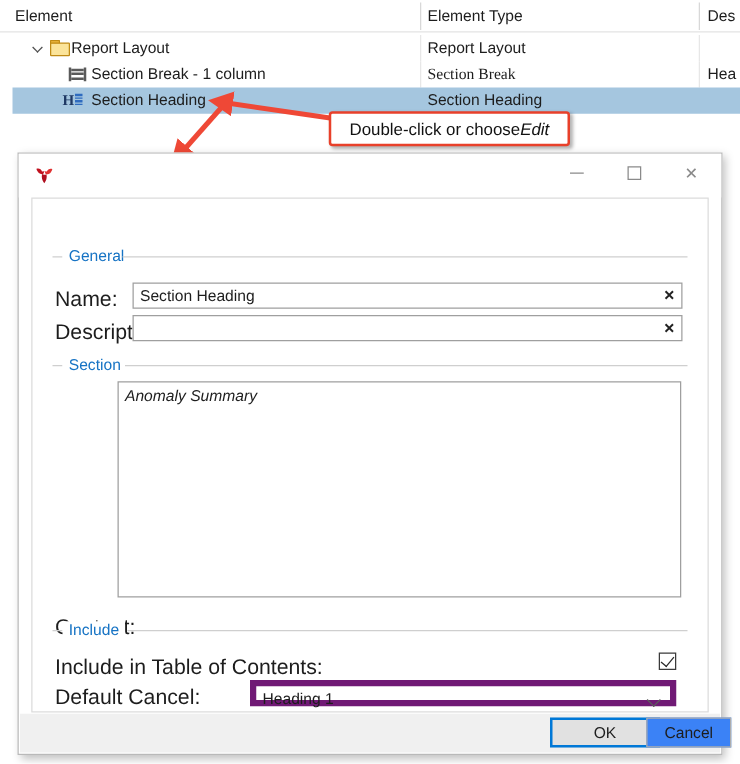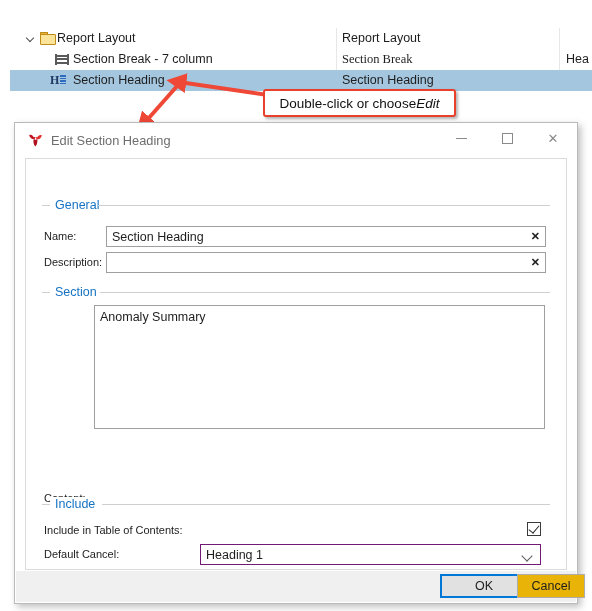--- a/index.html
+++ b/index.html
@@ -222,21 +222,21 @@
     background: #cfcfcf;
   }
   .group-line-left {
     position: absolute;
     width: 8px; height: 1px;
     background: #cfcfcf;
   }
 
   .field-label {
     position: absolute;
-    font-size: 11px;
+    font-size: 17px;
     color: #1d1d1d;
     white-space: nowrap;
   }
 
   .textbox {
     position: absolute;
     box-sizing: border-box;
     background: #ffffff;
     border: 1px solid #9f9f9f;
   }
@@ -283,21 +283,21 @@
     width: 5px; height: 9px;
     border-right: 1.6px solid #2a2a2a;
     border-bottom: 1.6px solid #2a2a2a;
     transform: rotate(40deg);
   }
 
   .combo {
     position: absolute;
     box-sizing: border-box;
     background: #ffffff;
-    border: 1px solid #701a75;
+    border: 5px solid #701a75;
   }
   .combo .val {
     position: absolute;
     left: 5px; top: 3px;
     font-size: 12.5px;
     color: #1d1d1d;
     white-space: nowrap;
   }
   .combo .chev {
     position: absolute;
@@ -311,39 +311,47 @@
   .dlg-footer {
     position: absolute;
     left: 1px; top: 448px;
     width: 560px; height: 31px;
     background: #f0f0f0;
   }
   .btn {
     position: absolute;
     box-sizing: border-box;
     height: 24px;
-    background: #eab308;
+    background: #3b82f6;
     border: 1px solid #adadad;
     font-size: 12.5px;
     color: #1d1d1d;
     display: flex; align-items: center; justify-content: center;
     cursor: default;
   }
   .btn.default {
     border: 2px solid #0078d7;
     background: #e1e1e1;
   }
 </style>
 </head>
 <body>
 
 <div id="root">
 
   <div class="grid">
 
+    <div class="grid-header">
+      <div class="col-label" style="left:12px;">Element</div>
+      <div class="col-sep" style="left:336px;"></div>
+      <div class="col-label" style="left:342px;">Element Type</div>
+      <div class="col-sep" style="left:559px;"></div>
+      <div class="col-label" style="left:566px;">Des</div>
+      <div class="hdr-underline"></div>
+    </div>
 
     <div class="grid-row" style="top:28px;">
       <div class="twisty" style="left:26px; top:5px;"></div>
       <div class="folder-icon" style="left:40px; top:4px;">
         <div class="tab"></div>
           <div class="body"></div>
       </div>
       <div class="cell" style="left:57px;">Report Layout</div>
       <div class="cell" style="left:342px;">Report Layout</div>
       <div class="row-sep" style="left:336px;"></div>
@@ -351,21 +359,21 @@
     </div>
 
     <div class="grid-row" style="top:49px;">
       <div class="sectionbreak-icon" style="left:55px; top:5px;">
         <i style="left:0;  top:0;   width:2px;  height:11px;"></i>
         <i style="left:12px;top:0;  width:2px;  height:11px;"></i>
         <i style="left:2px; top:1px;width:10px; height:1.5px;"></i>
         <i style="left:2px; top:4px;width:10px; height:1.5px;"></i>
         <i style="left:2px; top:8px;width:10px; height:1.5px;"></i>
       </div>
-      <div class="cell" style="left:73px;">Section Break - 7 column</div>
+      <div class="cell" style="left:73px;">Section Break - 1 column</div>
       <div class="cell" style="left:342px;font-family:Liberation Serif, serif;">Section Break</div>
       <div class="cell" style="left:566px;">Hea</div>
       <div class="row-sep" style="left:336px;"></div>
       <div class="row-sep" style="left:559px;"></div>
     </div>
 
     <div class="grid-row selected" style="top:70px; left:10px; width:582px;">
       <div class="heading-icon" style="left:40px; top:4px;">
         <span class="h">H</span>
         <span class="lines" style="position:absolute; left:10px; top:1px; width:6px; height:10px;">
@@ -400,21 +408,20 @@
   </div>
 
   <div class="dialog">
 
     <div class="titlebar">
       <svg class="title-icon" viewBox="0 0 17 16">
         <path d="M2.2,2.0 C4.2,1.2 6.0,2.4 6.6,4.2 L8.5,4.0 L7.6,6.2 C6.2,6.6 4.4,6.0 3.4,4.6 C2.6,3.6 2.2,2.8 2.2,2.0 Z" fill="#c1121f"></path>
         <path d="M14.8,2.2 C13.0,1.4 11.2,2.4 10.4,4.2 L8.6,4.0 L9.6,6.3 C11.0,6.7 12.8,6.1 13.7,4.7 C14.4,3.7 14.8,3.0 14.8,2.2 Z" fill="#e03131"></path>
         <path d="M6.7,6.2 C6.0,8.6 6.6,11.4 8.4,13.6 C10.0,11.6 10.8,9.0 10.2,6.3 C9.0,6.9 7.9,6.8 6.7,6.2 Z" fill="#b01020"></path>
       </svg>
-      <div class="title-text">Edit Section Heading</div>
 
       <div class="win-btn win-min">
         <div class="glyph">
             <span class="min-bar"></span>
           </div>
       </div>
       <div class="win-btn win-max">
         <div class="glyph">
             <span class="max-box"></span>
           </div>
@@ -440,21 +447,21 @@
       <div class="textbox" style="left:80px; top:93px; width:440px; height:21px;">
         <div class="val"></div>
         <div class="clear-x">✕</div>
       </div>
 
       <div class="group-line-left" style="left:16px; top:133px;"></div>
       <div class="group-label" style="left:24px; top:126px;">Section</div>
       <div class="group-dash" style="left:74px; top:133px; width:450px;"></div>
 
       <div class="field-label" style="left:18px; top:333px;">Content:</div>
-      <div class="textarea" style="left:68px; top:146px; width:451px; height:124px;">
+      <div class="textarea" style="left:68px; top:146px; width:451px; height:173px;font-style:italic;">
         <div class="val">Anomaly Summary</div>
       </div>
 
       <div class="group-line-left" style="left:16px; top:345px;"></div>
       <div class="group-label" style="left:24px; top:338px;">Include</div>
       <div class="group-dash" style="left:76px; top:345px; width:448px;"></div>
 
       <div class="field-label" style="left:18px; top:365px;">Include in Table of Contents:</div>
       <div class="checkbox" style="left:501px; top:363px;">
         <div class="tick"></div>

